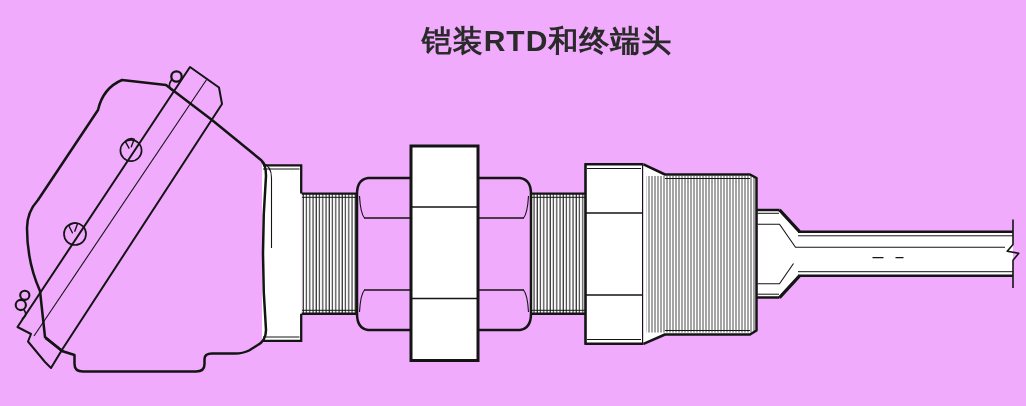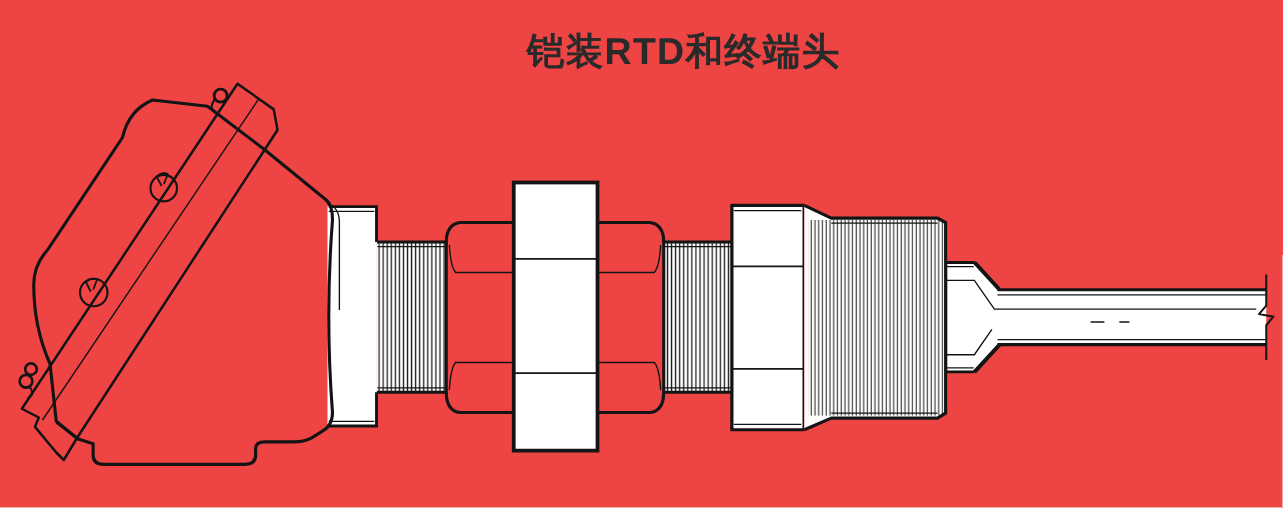--- a/index.html
+++ b/index.html
@@ -1,16 +1,16 @@
 <!DOCTYPE html>
 <html><head>
 <meta charset="utf-8">
 <style>
   html,body{margin:0;padding:0;background:#ffffff;}
-  #stage{position:relative;width:1026px;height:406px;background:#ef4444;overflow:hidden;
+  #stage{position:relative;width:1026px;height:406px;background:#f0abfc;overflow:hidden;
          font-family:"Liberation Sans","DejaVu Sans",sans-serif;}
   #fig-title{position:absolute;top:21px;left:0;width:100%;text-align:center;
              transform:translateX(34px);font-size:30px;font-weight:700;color:#2a2a2a;
              letter-spacing:1px;white-space:nowrap;}
   #drawing{position:absolute;top:0;left:0;}
   .ln{stroke:#141414;fill:none;}
 </style>
 </head>
 <body>
 

